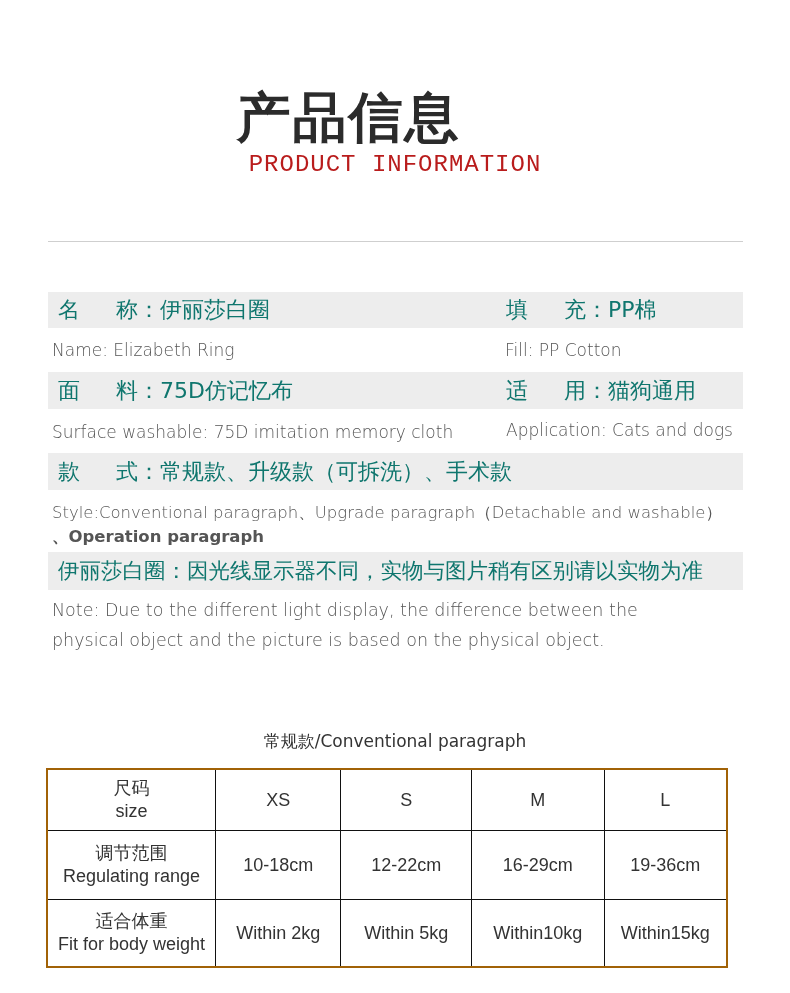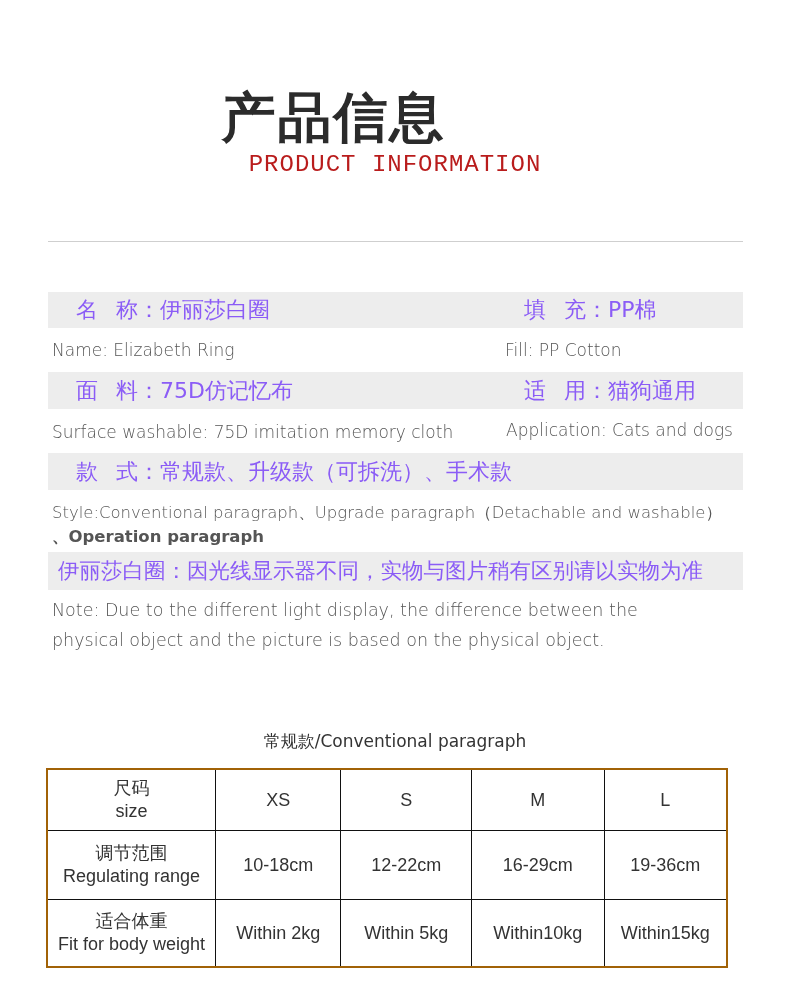--- a/index.html
+++ b/index.html
@@ -1,22 +1,22 @@
 <!DOCTYPE html>
 <html><head>
   <meta charset="utf-8">
   <style>
     html, body { margin: 0; padding: 0; background: #ffffff; }
     body { width: 790px; height: 993px; position: relative; overflow: hidden; font-family: "DejaVu Sans", "Liberation Sans", sans-serif; color: #333; }
     .abs { position: absolute; }
-    .title-cn { left: 0; width: 667px; top: 86px; text-align: center; font-size: 54px; font-weight: bold; color: #2b2b2b; letter-spacing: 2px; line-height: 64px; }
+    .title-cn { left: 0; width: 667px; top: 86px; text-align: center; font-size: 54px; font-weight: bold; color: #2b2b2b; letter-spacing: 2px; line-height: 64px; padding-left: 15px; }
     .title-en { left: 0; width: 790px; top: 150px; text-align: center; font-size: 24px; color: #b91c1c; letter-spacing: 1px; font-family: Liberation Mono, monospace; font-weight: 300; line-height: 30px; }
     .divider { left: 48px; width: 695px; top: 241px; height: 1px; background: #cfcfcf; }
     .band { left: 48px; width: 695px; background: #ededed; }
-    .cn { font-size: 22px; color: #8b5cf6; line-height: 36px; white-space: nowrap; text-align: center; }
+    .cn { font-size: 22px; color: #0f766e; line-height: 36px; white-space: nowrap; }
     .en { font-size: 17px; color: #555; white-space: nowrap; font-weight: 300; }
     .lbl-k { display: inline-block; width: 58px; }
     .b1 { top: 292px; height: 36px; }
     .b2 { top: 372px; height: 37px; }
     .b3 { top: 453px; height: 37px; }
     .b4 { top: 552px; height: 38px; }
     .table-title { left: 0; width: 790px; top: 730px; text-align: center; font-size: 17px; color: #333; }
     table.size { position: absolute; left: 46px; top: 768px; width: 682px; height: 199px; border-collapse: collapse; border: 2px solid #a16207; font-family: "Liberation Sans", sans-serif; color: #333; }
     table.size td { border: 1px solid #111; text-align: center; font-size: 18px; padding: 0; line-height: 23px; }
     table.size tr.r1 td { height: 60px; }

